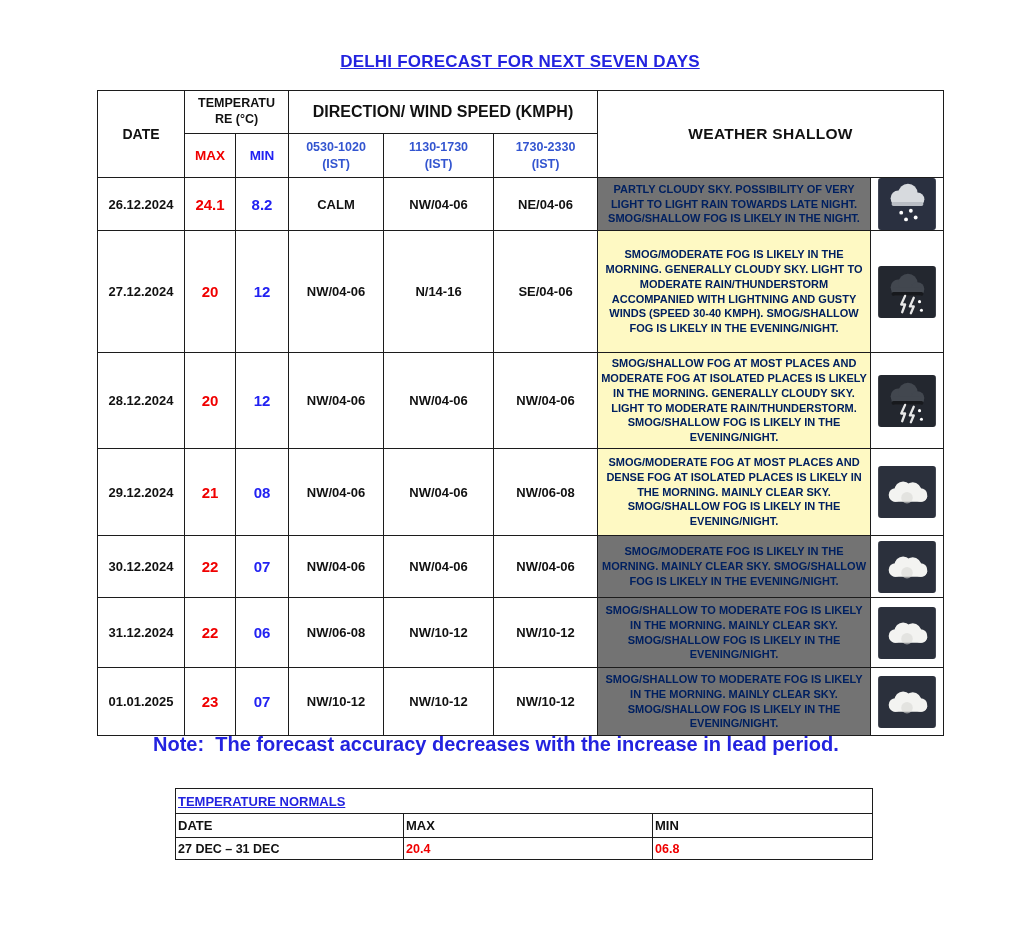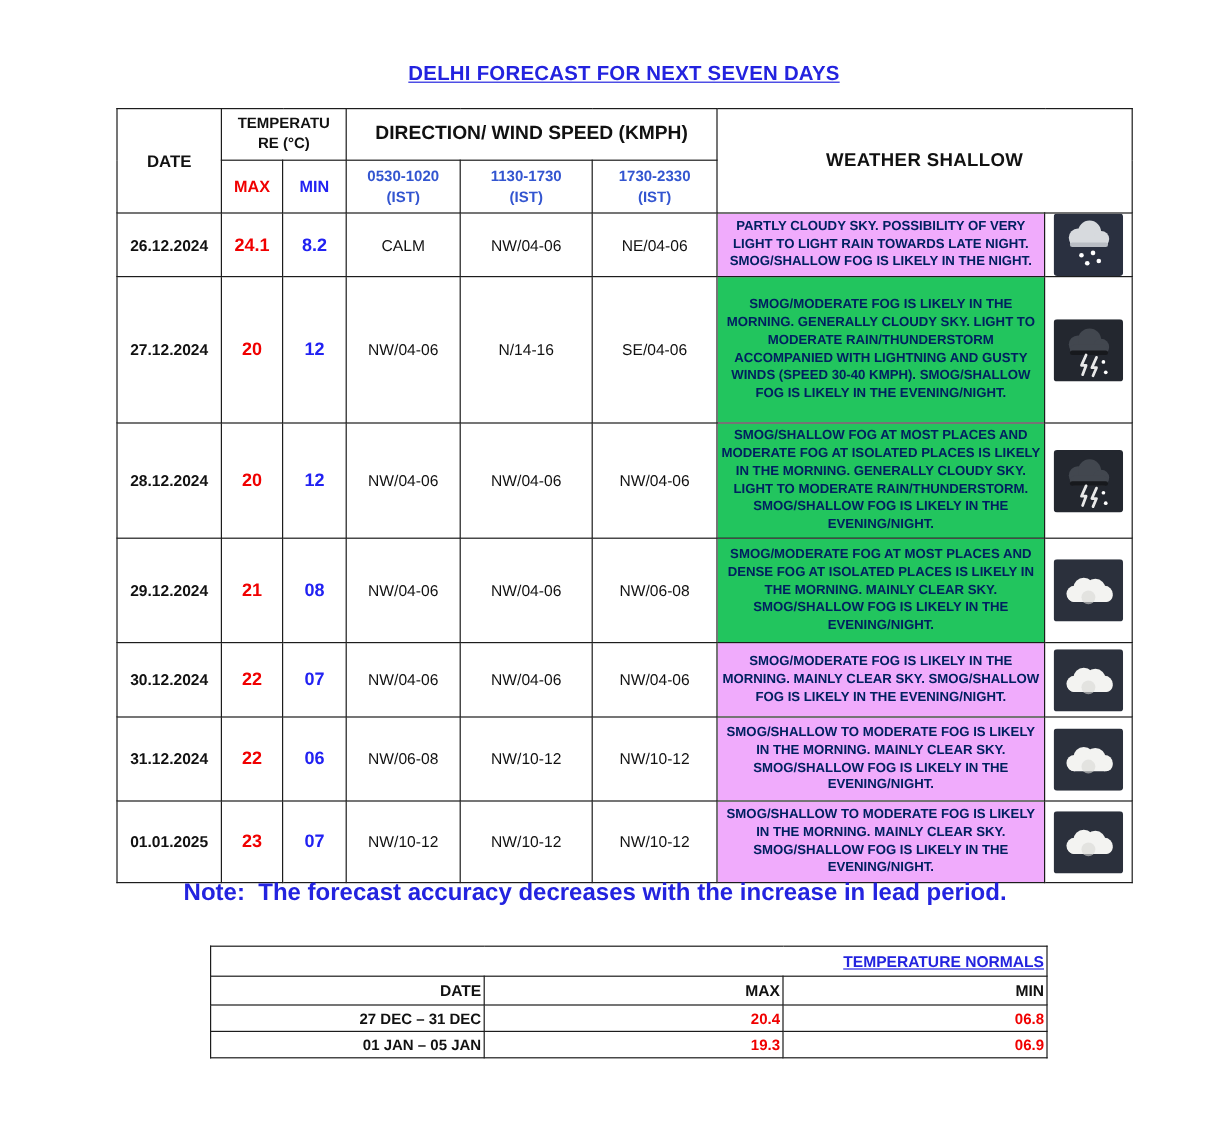--- a/index.html
+++ b/index.html
@@ -26,42 +26,42 @@
   .h-date{font-size:14px;font-weight:bold;}
   .h-temp{font-size:12.5px;font-weight:bold;white-space:pre-line;line-height:1.25;}
   .h-wind{font-size:16px;font-weight:bold;}
   .h-weather{font-size:15.5px;font-weight:bold;letter-spacing:.3px;}
   .h-max{font-size:13.5px;font-weight:bold;color:#f00000;}
   .h-min{font-size:13.5px;font-weight:bold;color:#2222f2;}
   .h-slot{font-size:12.5px;font-weight:bold;color:#3355d0;white-space:pre-line;line-height:1.3;}
   .date-cell{font-size:13px;font-weight:bold;}
   .max-cell{font-size:15px;font-weight:bold;color:#f00000;}
   .min-cell{font-size:15px;font-weight:bold;color:#2222f2;}
-  .wind-cell{font-size:13px;font-weight:normal;}
+  .wind-cell{font-size:13px;font-weight:bold;}
   .forecast-cell{
     font-size:11px;font-weight:bold;color:#002060;line-height:1.35;
     padding:2px 4px;white-space:pre-wrap;
   }
-  .forecast-cell[data-bg="green"]{background:#f0abfc;}
-  .forecast-cell[data-bg="yellow"]{background:#22c55e;}
+  .forecast-cell[data-bg="green"]{background:#737373;}
+  .forecast-cell[data-bg="yellow"]{background:#fef9c3;}
   .icon-cell{background:#fff;padding:0;}
   .icon-box{width:58px;height:52px;margin:0 auto;}
   .icon-box svg{display:none;}
   .icon-box[data-icon="rain"] .ic-rain{display:block;}
   .icon-box[data-icon="thunder"] .ic-thunder{display:block;}
   .icon-box[data-icon="fog"] .ic-fog{display:block;}
   
   .note{
     position:absolute;left:153px;top:733px;font-size:20px;font-weight:bold;
     color:#2323df;white-space:pre;
   }
   
   .normals-table{position:absolute;left:175px;top:788px;width:697px;}
   .normals-table td{
-    border:1.6px solid #1c1c1c;text-align:right;vertical-align:middle;padding:0 2px;
+    border:1.6px solid #1c1c1c;text-align:left;vertical-align:middle;padding:0 2px;
   }
   .n-title{height:24px;font-size:13px;font-weight:bold;color:#2323df;text-decoration:underline;}
   .n-head{height:23px;font-size:13px;font-weight:bold;color:#111;}
   .n-row{height:22px;}
   .n-date{font-size:12.5px;font-weight:bold;color:#111;}
   .n-val{font-size:12.5px;font-weight:bold;color:#f00000;}
 </style>
 </head>
 <body>
 
@@ -317,19 +317,14 @@
   <tr class="n-row">
     <td class="n-head">DATE</td>
     <td class="n-head">MAX</td>
     <td class="n-head">MIN</td>
   </tr>
   <tr class="n-row">
     <td class="n-date">27 DEC – 31 DEC</td>
     <td class="n-val">20.4</td>
     <td class="n-val">06.8</td>
   </tr>
-  <tr class="n-row">
-    <td class="n-date">01 JAN – 05 JAN</td>
-    <td class="n-val">19.3</td>
-    <td class="n-val">06.9</td>
-  </tr>
 </tbody>
   </table>
 
 </body></html>

